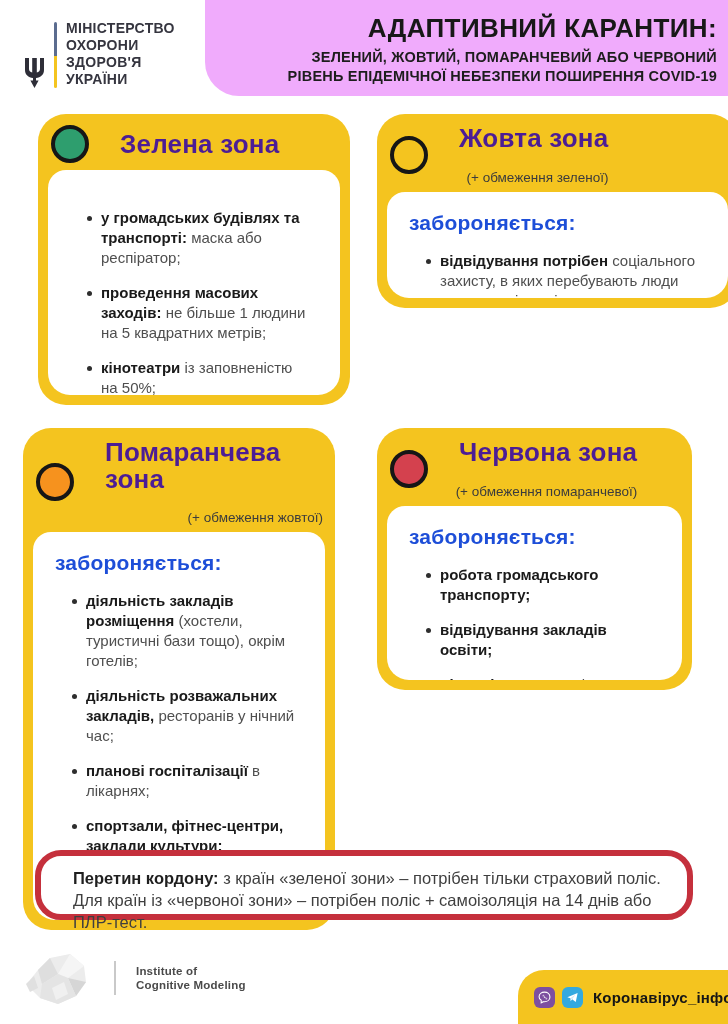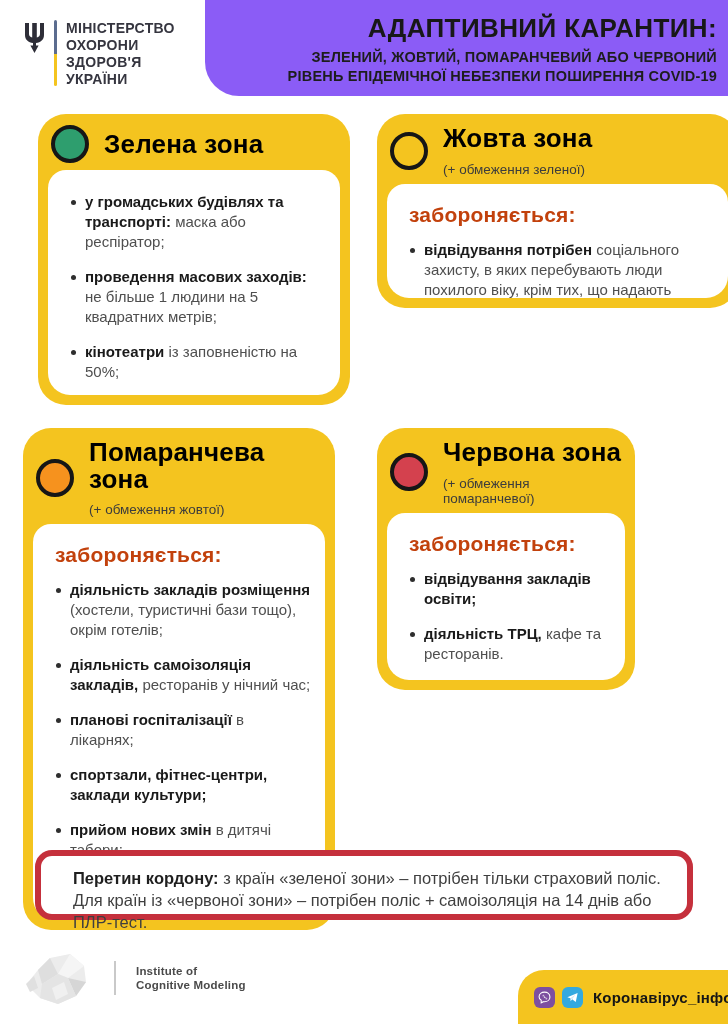--- a/index.html
+++ b/index.html
@@ -1,57 +1,57 @@
 <!DOCTYPE html>
 <html><head>
 <meta charset="utf-8">
 <style>
   html,body{margin:0;padding:0;background:#fff;}
   .page{position:relative;width:728px;height:1024px;background:#ffffff;overflow:hidden;
         font-family:"Liberation Sans",sans-serif;}
 
   
-  .moz-logo{position:absolute;left:24px;top:20px;display:flex;align-items:flex-start;gap:9px;}
+  .moz-logo{position:absolute;left:24px;top:20px;display:flex;align-items:flex-end;gap:9px;}
   .trident{flex:0 0 auto;margin-top:3px;}
   .moz-divider{width:3px;height:66px;border-radius:2px;
                background:linear-gradient(to bottom,#5b6c8f 0%,#5b6c8f 52%,#f4c41f 52%,#f4c41f 100%);}
   .moz-text{font-size:14px;font-weight:bold;line-height:17px;color:#35353f;letter-spacing:.3px;}
 
   
-  .top-banner{position:absolute;left:205px;top:0;width:523px;height:96px;background:#8b5cf6;
+  .top-banner{position:absolute;left:205px;top:0;width:523px;height:96px;background:#f0abfc;
               border-radius:0 0 0 34px;box-sizing:border-box;text-align:right;
               padding:15px 11px 0 0;}
   .top-banner .t1{font-size:26px;font-weight:bold;color:#181818;letter-spacing:.4px;line-height:1.05;}
   .top-banner .t2{font-size:14.5px;font-weight:bold;color:#1d1d1d;line-height:19px;margin-top:6px;letter-spacing:.2px;}
 
   
   .card{position:absolute;background:#f4c41f;border-radius:28px;display:flex;flex-direction:column;box-sizing:border-box;}
   .card-head{display:flex;align-items:center;gap:15px;padding:11px 12px 7px 13px;flex:0 0 auto;}
   .zone-dot{width:30px;height:30px;border-radius:50%;border:4px solid #161616;flex:0 0 auto;}
-  .zone-title{font-size:26px;font-weight:bold;color:#000000;line-height:1.02;letter-spacing:.2px;}
-  .zone-sub{font-size:13.5px;color:#3c3c3c;margin-top:10px;}
+  .zone-title{font-size:26px;font-weight:bold;color:#4c1d95;line-height:1.02;letter-spacing:.2px;margin-left:16px;}
+  .zone-sub{font-size:13.5px;color:#3c3c3c;margin-top:18px;text-align:right;}
   .panel{flex:1 1 auto;background:#fff;border-radius:18px 18px 22px 22px;margin:0 10px 10px;
          padding:19px 14px 6px 22px;overflow:hidden;box-sizing:border-box;}
-  .proh{font-size:21px;font-weight:bold;color:#c2410c;margin:0 0 13px 0;letter-spacing:.2px;}
-  ul.rules{list-style:none;margin:0;padding:0;}
+  .proh{font-size:21px;font-weight:bold;color:#1d4ed8;margin:0 0 13px 0;letter-spacing:.2px;}
+  ul.rules{list-style:none;margin:16px;padding:0;}
   ul.rules li{position:relative;padding-left:15px;margin-bottom:15px;
               font-size:15px;line-height:20px;color:#4f4f4f;}
   ul.rules li::before{content:"";position:absolute;left:1px;top:8px;width:5px;height:5px;border-radius:50%;background:#2e2e2e;}
   ul.rules b{color:#1a1a1a;}
   .tight li{margin-bottom:11px;line-height:19px;}
 
   #card-green {left:38px; top:114px; width:312px; height:291px;}
   #card-yellow{left:377px;top:114px; width:361px; height:194px;}
   #card-orange{left:23px; top:428px; width:312px; height:502px;}
-  #card-red   {left:377px;top:428px; width:258px; height:262px;}
+  #card-red   {left:377px;top:428px; width:315px; height:262px;}
   #card-green .panel{padding-top:22px;}
 
   
   .note{position:absolute;left:35px;top:850px;width:658px;height:70px;box-sizing:border-box;
-        background:#fff;border:6px solid #c5303c;border-radius:17px;
+        background:#fff;border:6px solid #c5303c;border-radius:26px;
         padding:11px 17px 0 32px;font-size:16.5px;line-height:22px;color:#3f3f3f;}
   .note b{color:#1f1f1f;}
 
   
   .icm{position:absolute;left:24px;top:948px;display:flex;align-items:center;gap:20px;}
   .icm-divider{width:2px;height:34px;background:#c9c9c9;}
   .icm-text{font-size:11.5px;font-weight:bold;color:#4a4a4a;line-height:14px;letter-spacing:.2px;}
 
   .channel-box{position:absolute;left:518px;top:970px;width:210px;height:54px;background:#f4c41f;
                border-radius:26px 0 0 0;display:flex;align-items:center;gap:7px;
@@ -125,40 +125,41 @@
       <div class="zone-dot" style="background: rgb(246, 146, 30);"></div>
       <div>
         <div class="zone-title">Помаранчева зона</div>
         <div class="zone-sub">(+ обмеження жовтої)</div>
       </div>
     </div>
     <div class="panel">
       <div class="proh">забороняється:</div>
       <ul class="rules tight">
         <li><b>діяльність закладів розміщення</b> <span>(хостели, туристичні бази тощо), окрім готелів;</span></li>
-        <li><b>діяльність самоізоляція закладів,</b> <span>ресторанів у нічний час;</span></li>
+        <li><b>діяльність розважальних закладів,</b> <span>ресторанів у нічний час;</span></li>
         <li><b>планові госпіталізації</b> <span>в лікарнях;</span></li>
         <li><b>спортзали, фітнес-центри, заклади культури;</b> <span></span></li>
         <li><b>прийом нових змін</b> <span>в дитячі табори;</span></li>
 
       </ul>
     </div>
   </div>
 
   <div class="card" id="card-red">
     <div class="card-head">
       <div class="zone-dot" style="background: rgb(212, 65, 78);"></div>
       <div>
         <div class="zone-title">Червона зона</div>
         <div class="zone-sub">(+ обмеження помаранчевої)</div>
       </div>
     </div>
     <div class="panel">
       <div class="proh">забороняється:</div>
       <ul class="rules">
+        <li><b>робота громадського транспорту;</b> <span></span></li>
         <li><b>відвідування закладів освіти;</b> <span></span></li>
         <li><b>діяльність ТРЦ,</b> <span>кафе та ресторанів.</span></li>
       </ul>
     </div>
   </div>
 
   <div class="note">
     <b>Перетин кордону:</b>
     <span>з країн «зеленої зони» – потрібен тільки страховий поліс. Для країн із «червоної зони» – потрібен поліс + самоізоляція на 14 днів або ПЛР-тест.</span>
   </div>

